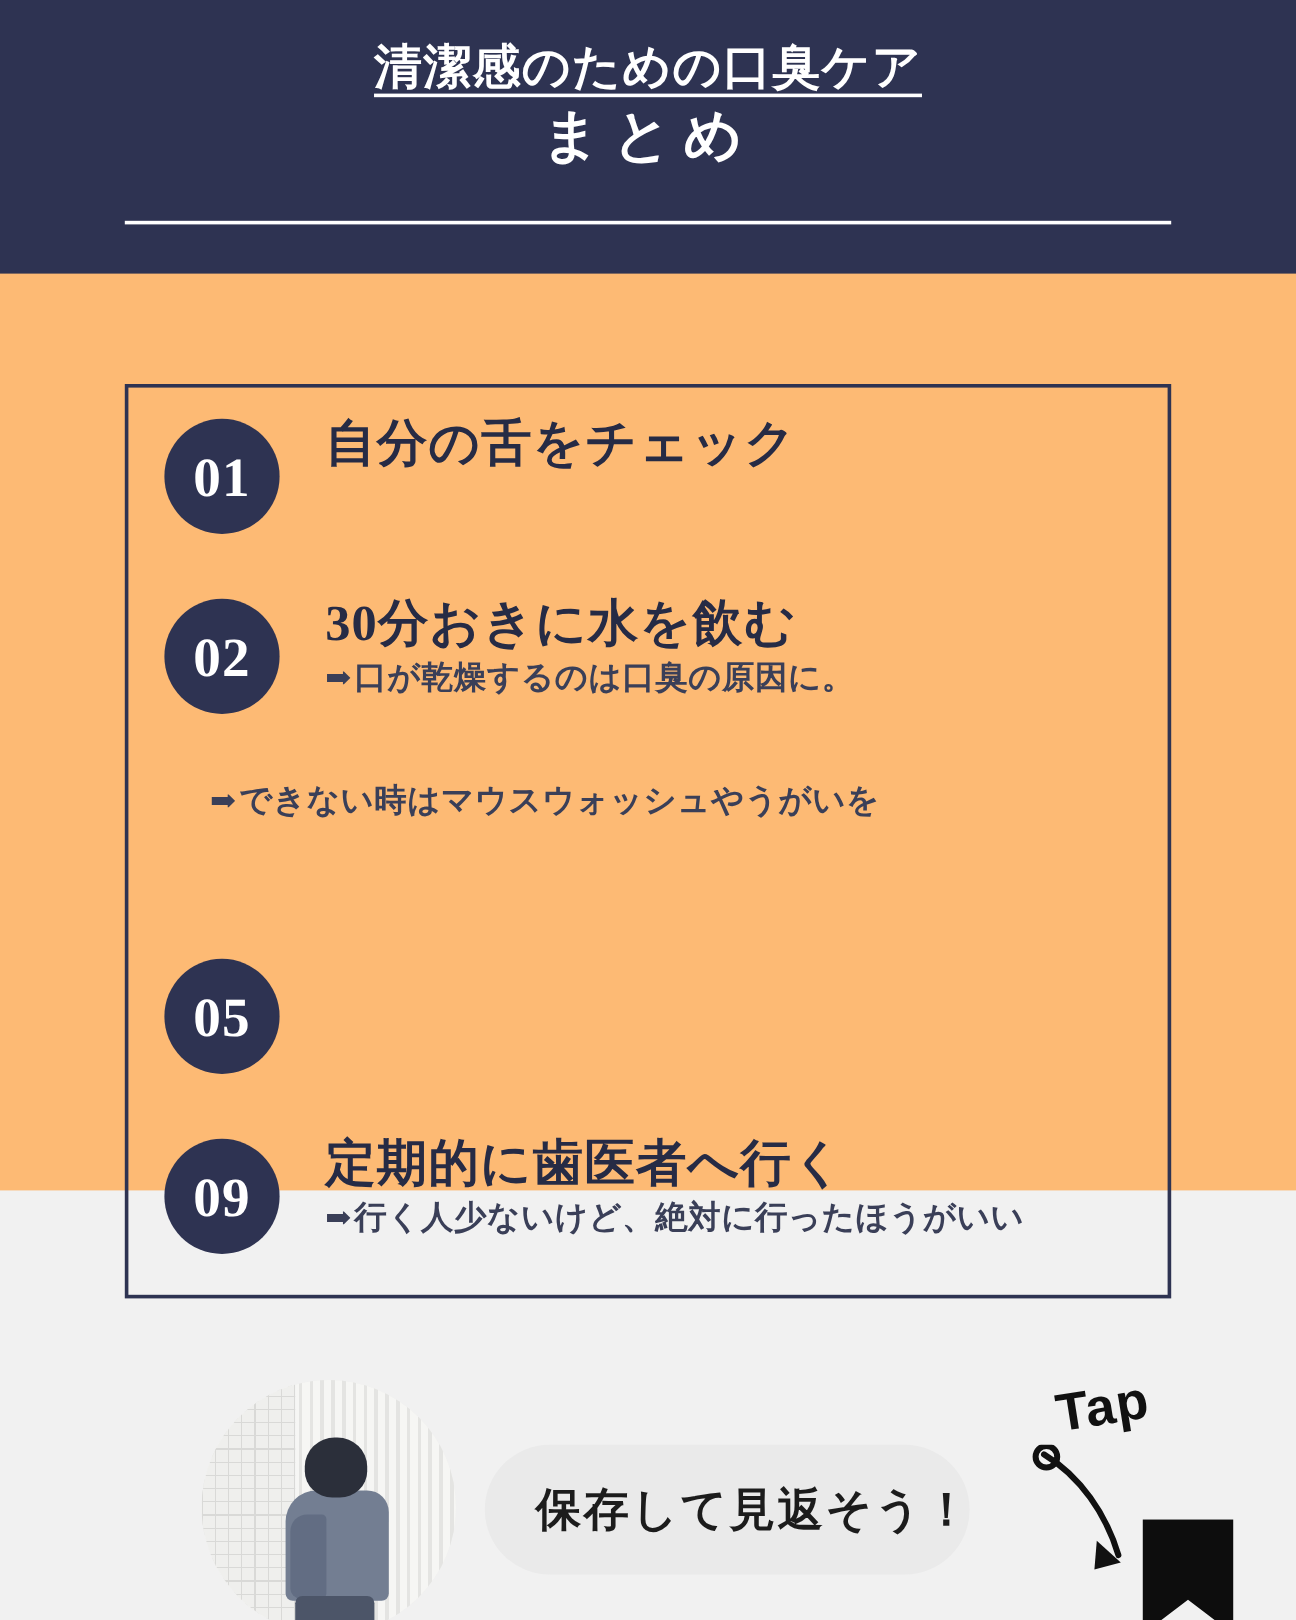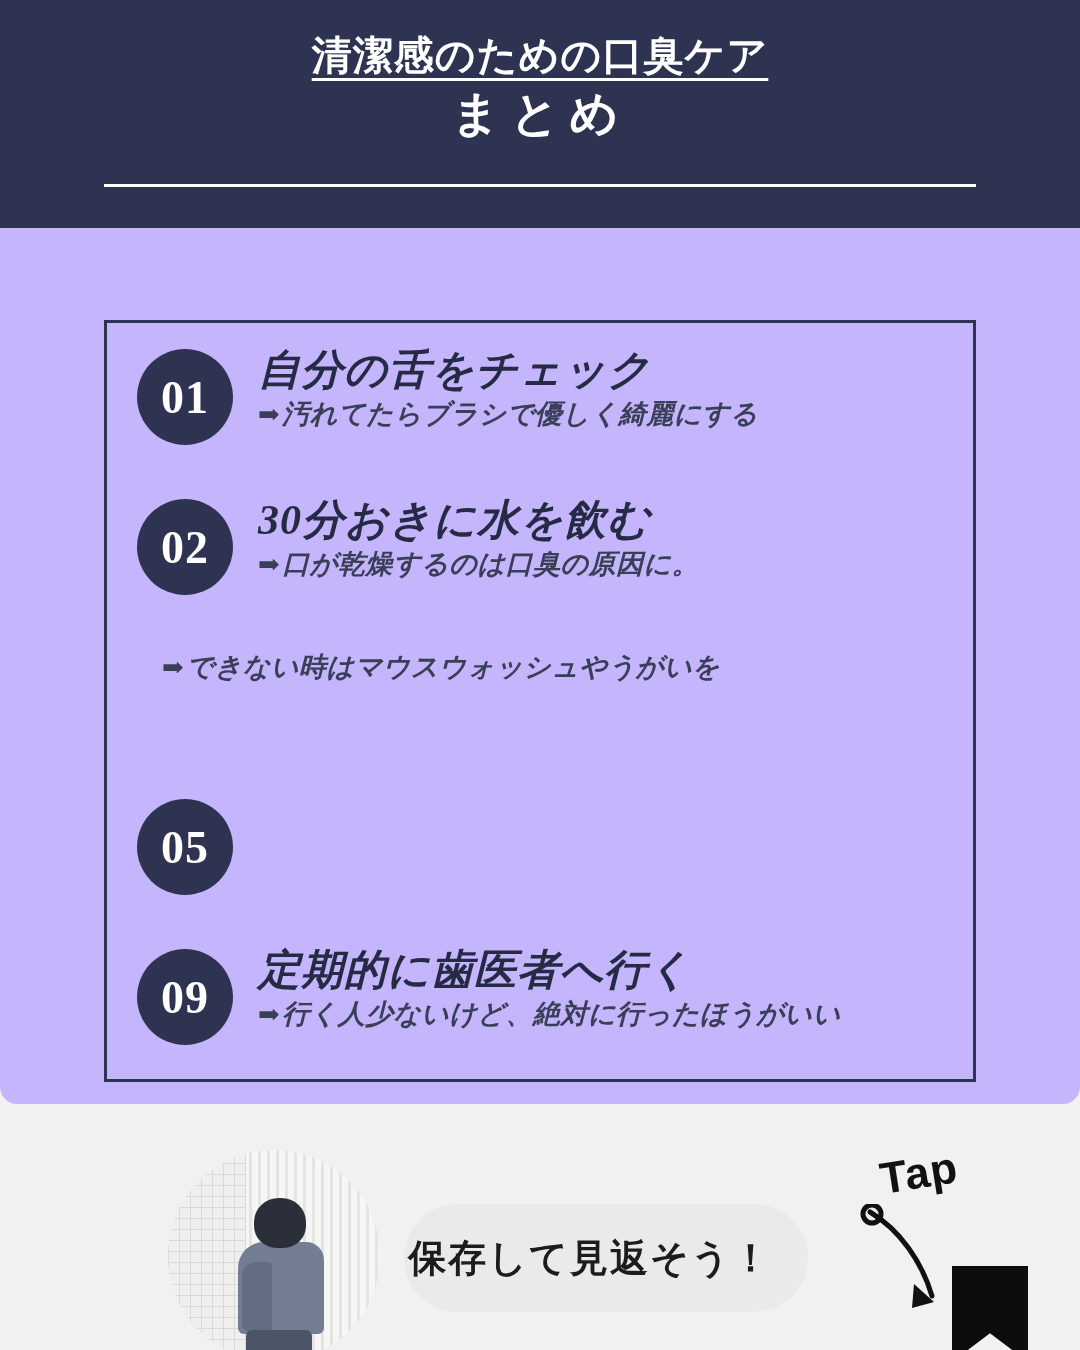--- a/index.html
+++ b/index.html
@@ -8,23 +8,22 @@
     width: 1080px;
     height: 1350px;
     background: #f1f1f1;
     font-family: "Liberation Serif", "DejaVu Serif", serif;
     overflow: hidden;
   }
 
   .page {
     position: relative;
     width: 1080px;
-    height: 1104px;
-    background: #c4b5fd;
-    border-radius: 17px;
+    height: 992px;
+    background: #fdba74;
   }
 
   
   .header {
     position: absolute;
     top: 0; left: 0;
     width: 1080px;
     height: 228px;
     background: #2e3352;
     display: flex;
@@ -95,26 +94,25 @@
     align-items: center;
     justify-content: center;
     font-size: 46px;
     font-weight: bold;
     letter-spacing: 1px;
     font-family: "Liberation Serif", "DejaVu Serif", serif;
     margin-top: 4px;
   }
 
   .row-text {
-    margin-left: 25px;
+    margin-left: 38px;
     display: flex;
     flex-direction: column;
     justify-content: center;
     padding-top: 2px;
-    font-style: italic;
   }
 
   .row-title {
     font-size: 42px;
     font-weight: bold;
     color: #262b45;
     line-height: 1.12;
     letter-spacing: 1px;
     white-space: nowrap;
   }
@@ -204,21 +202,21 @@
     left: 404px;
     top: 84px;
     width: 404px;
     height: 108px;
     background: #eaeaea;
     border-radius: 54px;
   }
 
   .save-text {
     position: absolute;
-    left: 388px;
+    left: 426px;
     top: 84px;
     width: 404px;
     height: 108px;
     display: flex;
     align-items: center;
     justify-content: center;
     font-size: 38px;
     font-weight: bold;
     color: #1c1c1c;
     letter-spacing: 2px;
@@ -270,21 +268,20 @@
     <div class="header-title">まとめ</div>
     <div class="header-rule"></div>
   </div>
 
   <div class="card">
 
     <div class="row">
       <div class="badge">01</div>
       <div class="row-text">
         <div class="row-title">自分の舌をチェック</div>
-        <div class="row-sub"><span class="arrow">➡</span><span>汚れてたらブラシで優しく綺麗にする</span></div>
       </div>
     </div>
 
     <div class="row">
       <div class="badge">02</div>
       <div class="row-text">
         <div class="row-title">30分おきに水を飲む</div>
         <div class="row-sub"><span class="arrow">➡</span><span>口が乾燥するのは口臭の原因に。</span></div>
       </div>
     </div>

